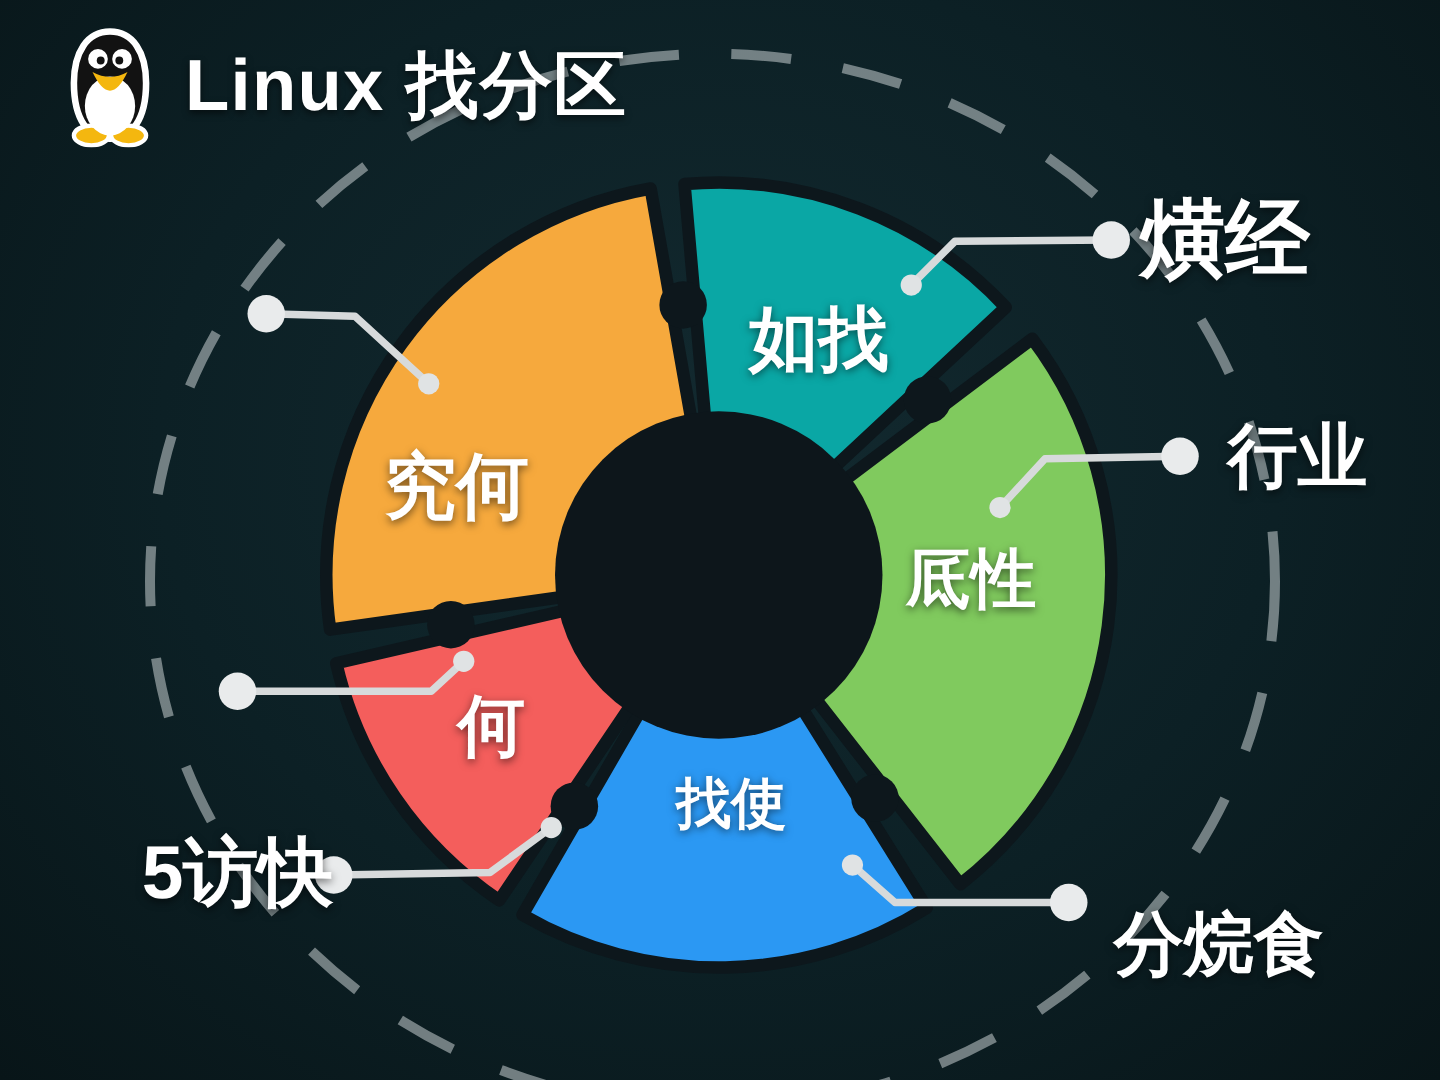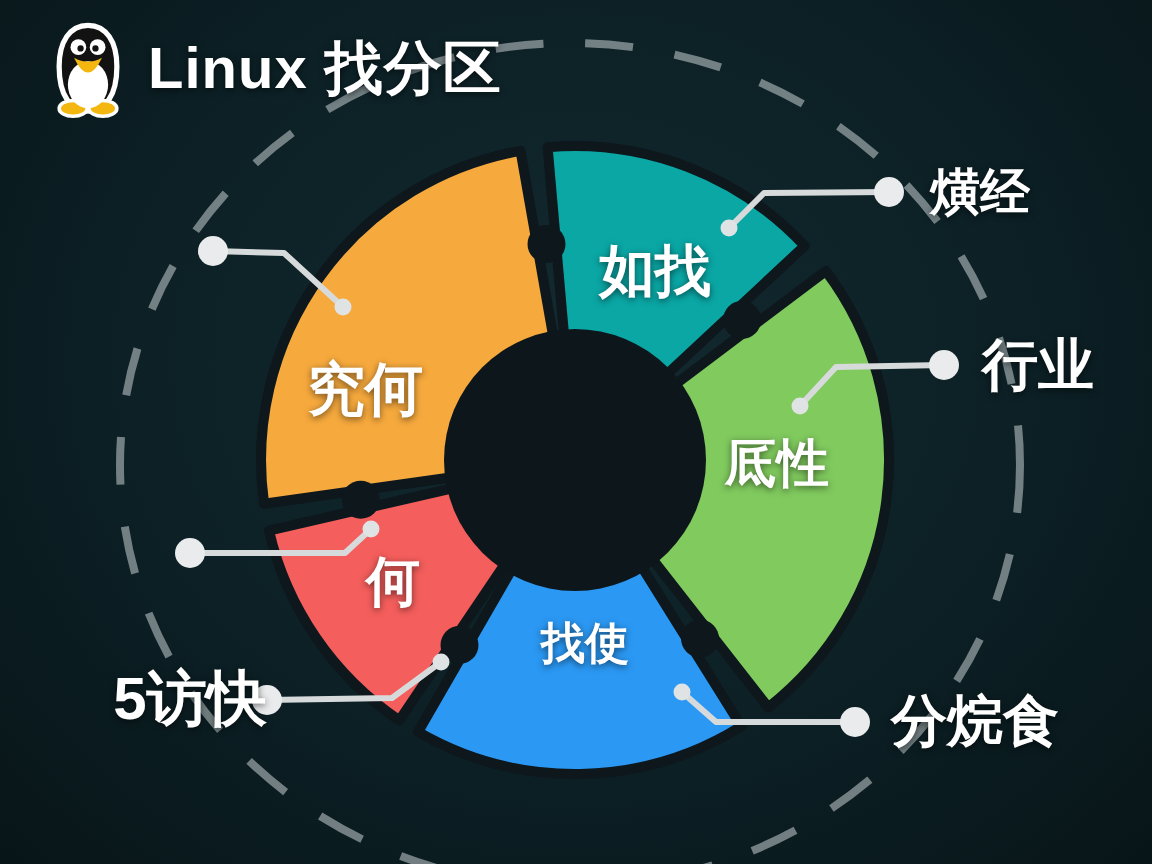--- a/index.html
+++ b/index.html
@@ -15,23 +15,23 @@
   .hdr h1{
     margin:0;color:#fff;font-size:58px;font-weight:bold;letter-spacing:1px;
     text-shadow:0 2px 6px rgba(0,0,0,.55);
   }
   .lbl{
     position:absolute;color:#fff;font-weight:bold;white-space:nowrap;z-index:4;
     transform:translate(-50%,-50%);text-shadow:0 2px 7px rgba(0,0,0,.55);
   }
   
   .lbl-jiutong   {left:127px;  top:262px; font-size:58px;}
-  .lbl-huangjing {left:980px;  top:192px; font-size:50px;}
+  .lbl-huangjing {left:980px;  top:192px; font-size:68px;}
   .lbl-hangye    {left:1038px; top:366px; font-size:56px;}
-  .lbl-fenwanshi {left:975px;  top:722px; font-size:56px;}
+  .lbl-fenwanshi {left:975px;  top:756px; font-size:56px;}
   .lbl-wufangkuai{left:190px;  top:699px; font-size:60px;}
   .lbl-arabic    {left:105px;  top:552px; font-size:46px;}
   
   .seg-jiuhe  {left:365px; top:390px; font-size:58px;}
   .seg-ruzhao {left:655px; top:255px; font-size:56px;margin-top:17px;}
   .seg-dixing {left:777px; top:464px; font-size:52px;}
   .seg-zhaoshi{left:585px; top:643px; font-size:44px;}
   .seg-he     {left:393px; top:582px; font-size:54px;}
   .center-lbl {left:578px; top:452px; font-size:74px; letter-spacing:4px;}
 </style>

